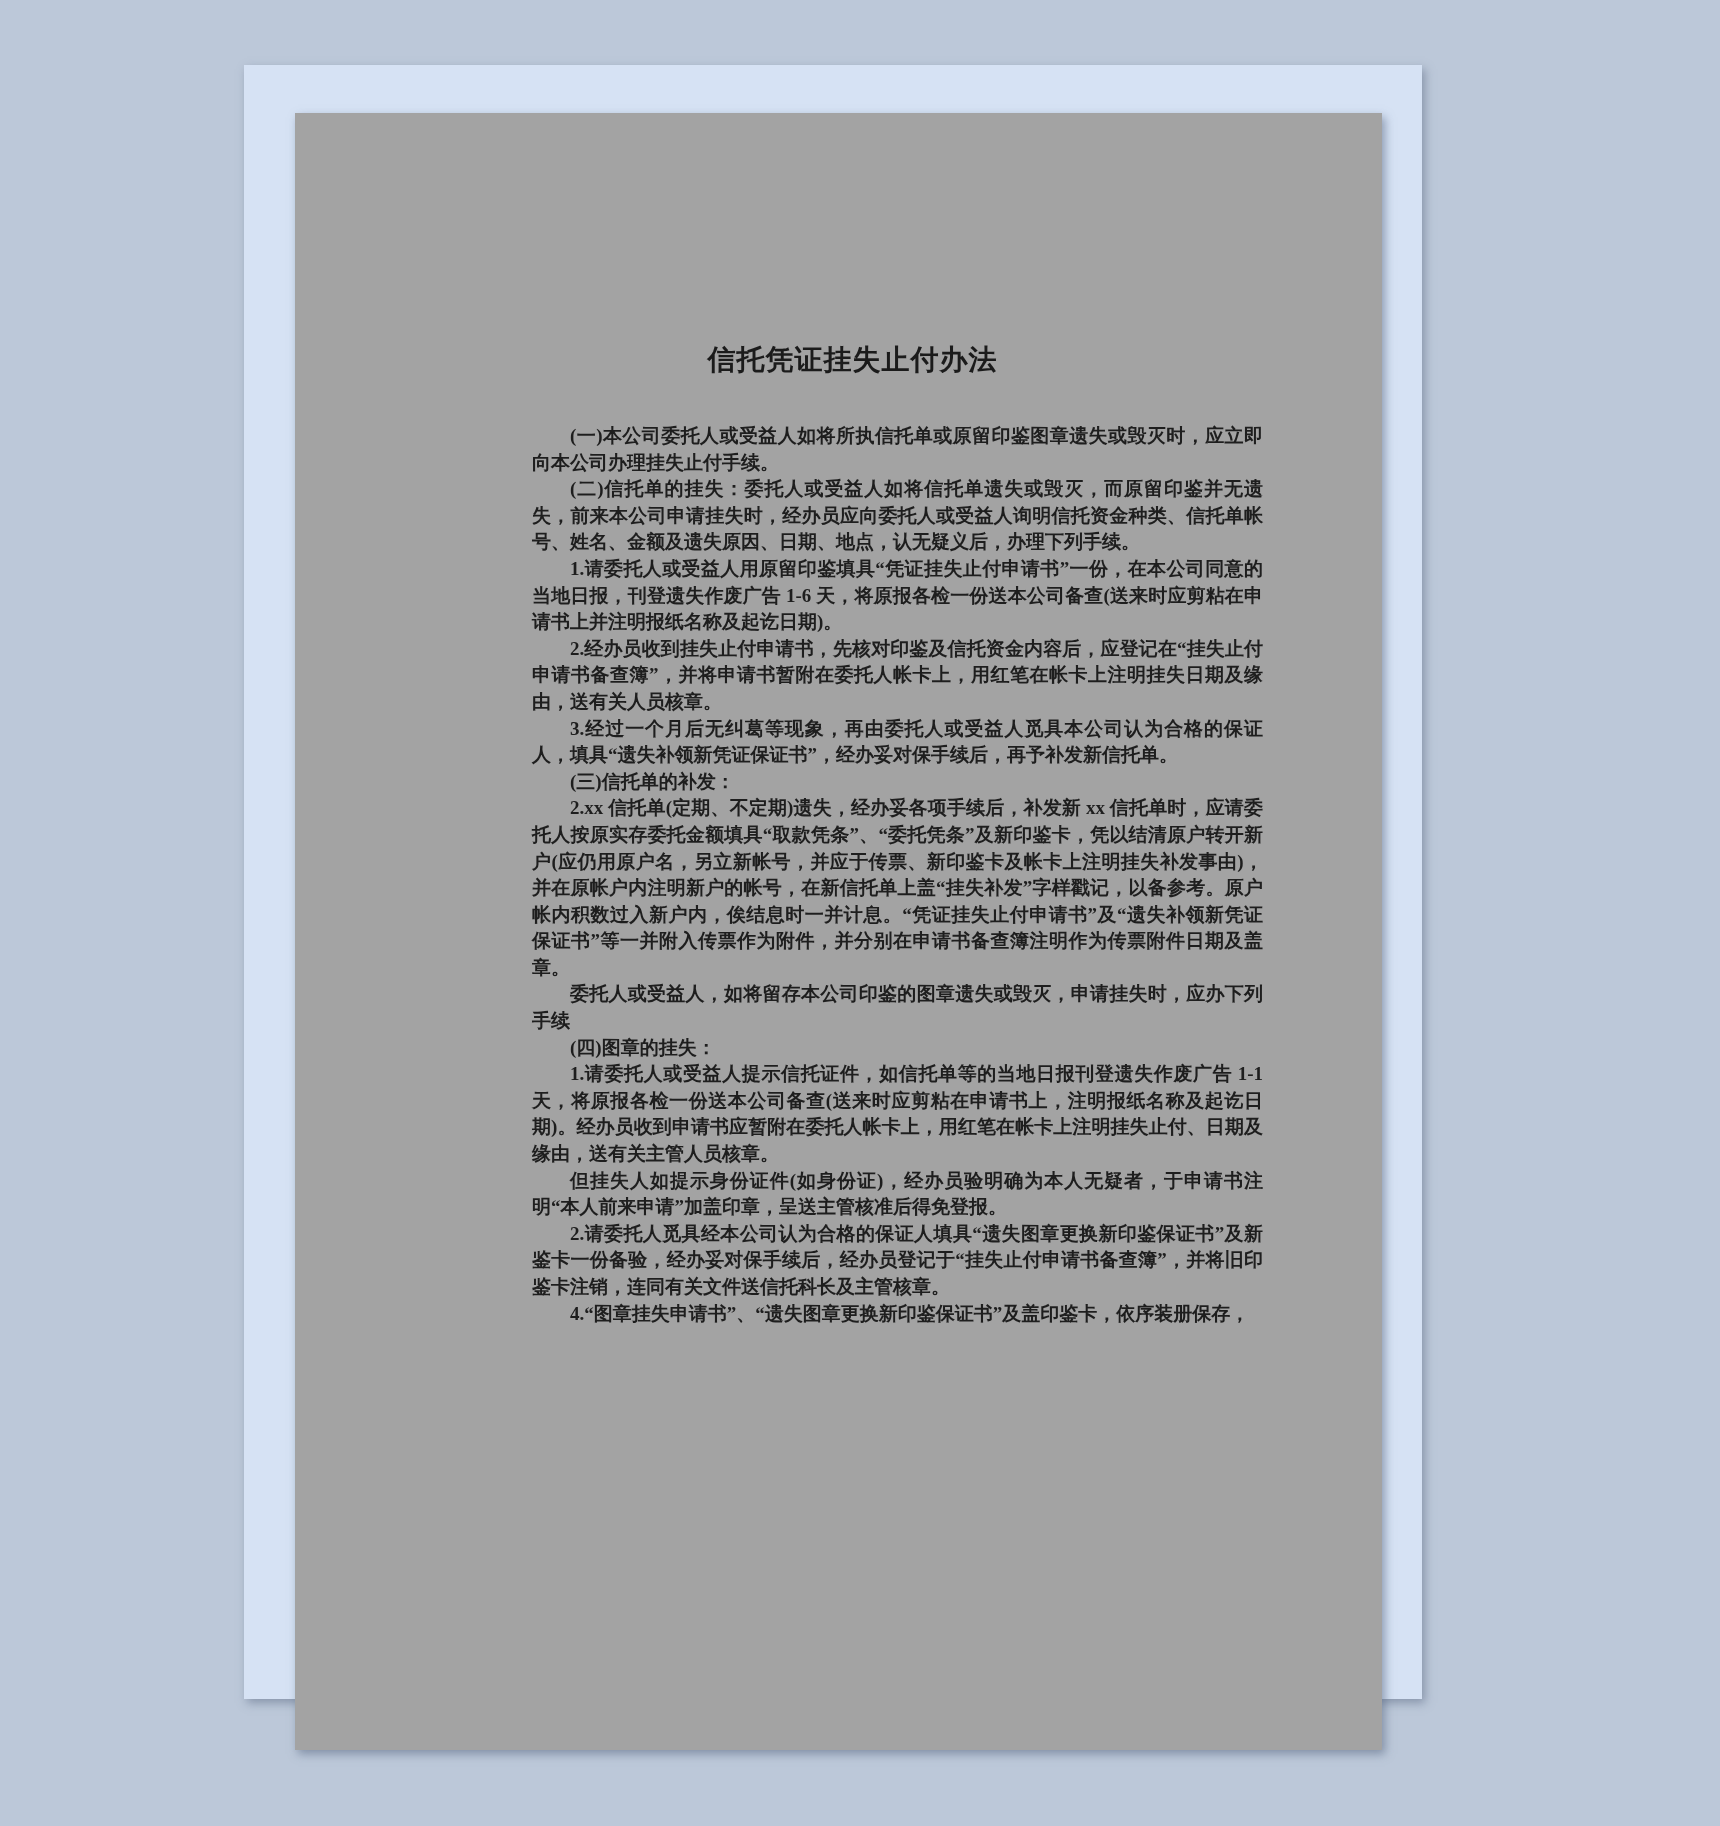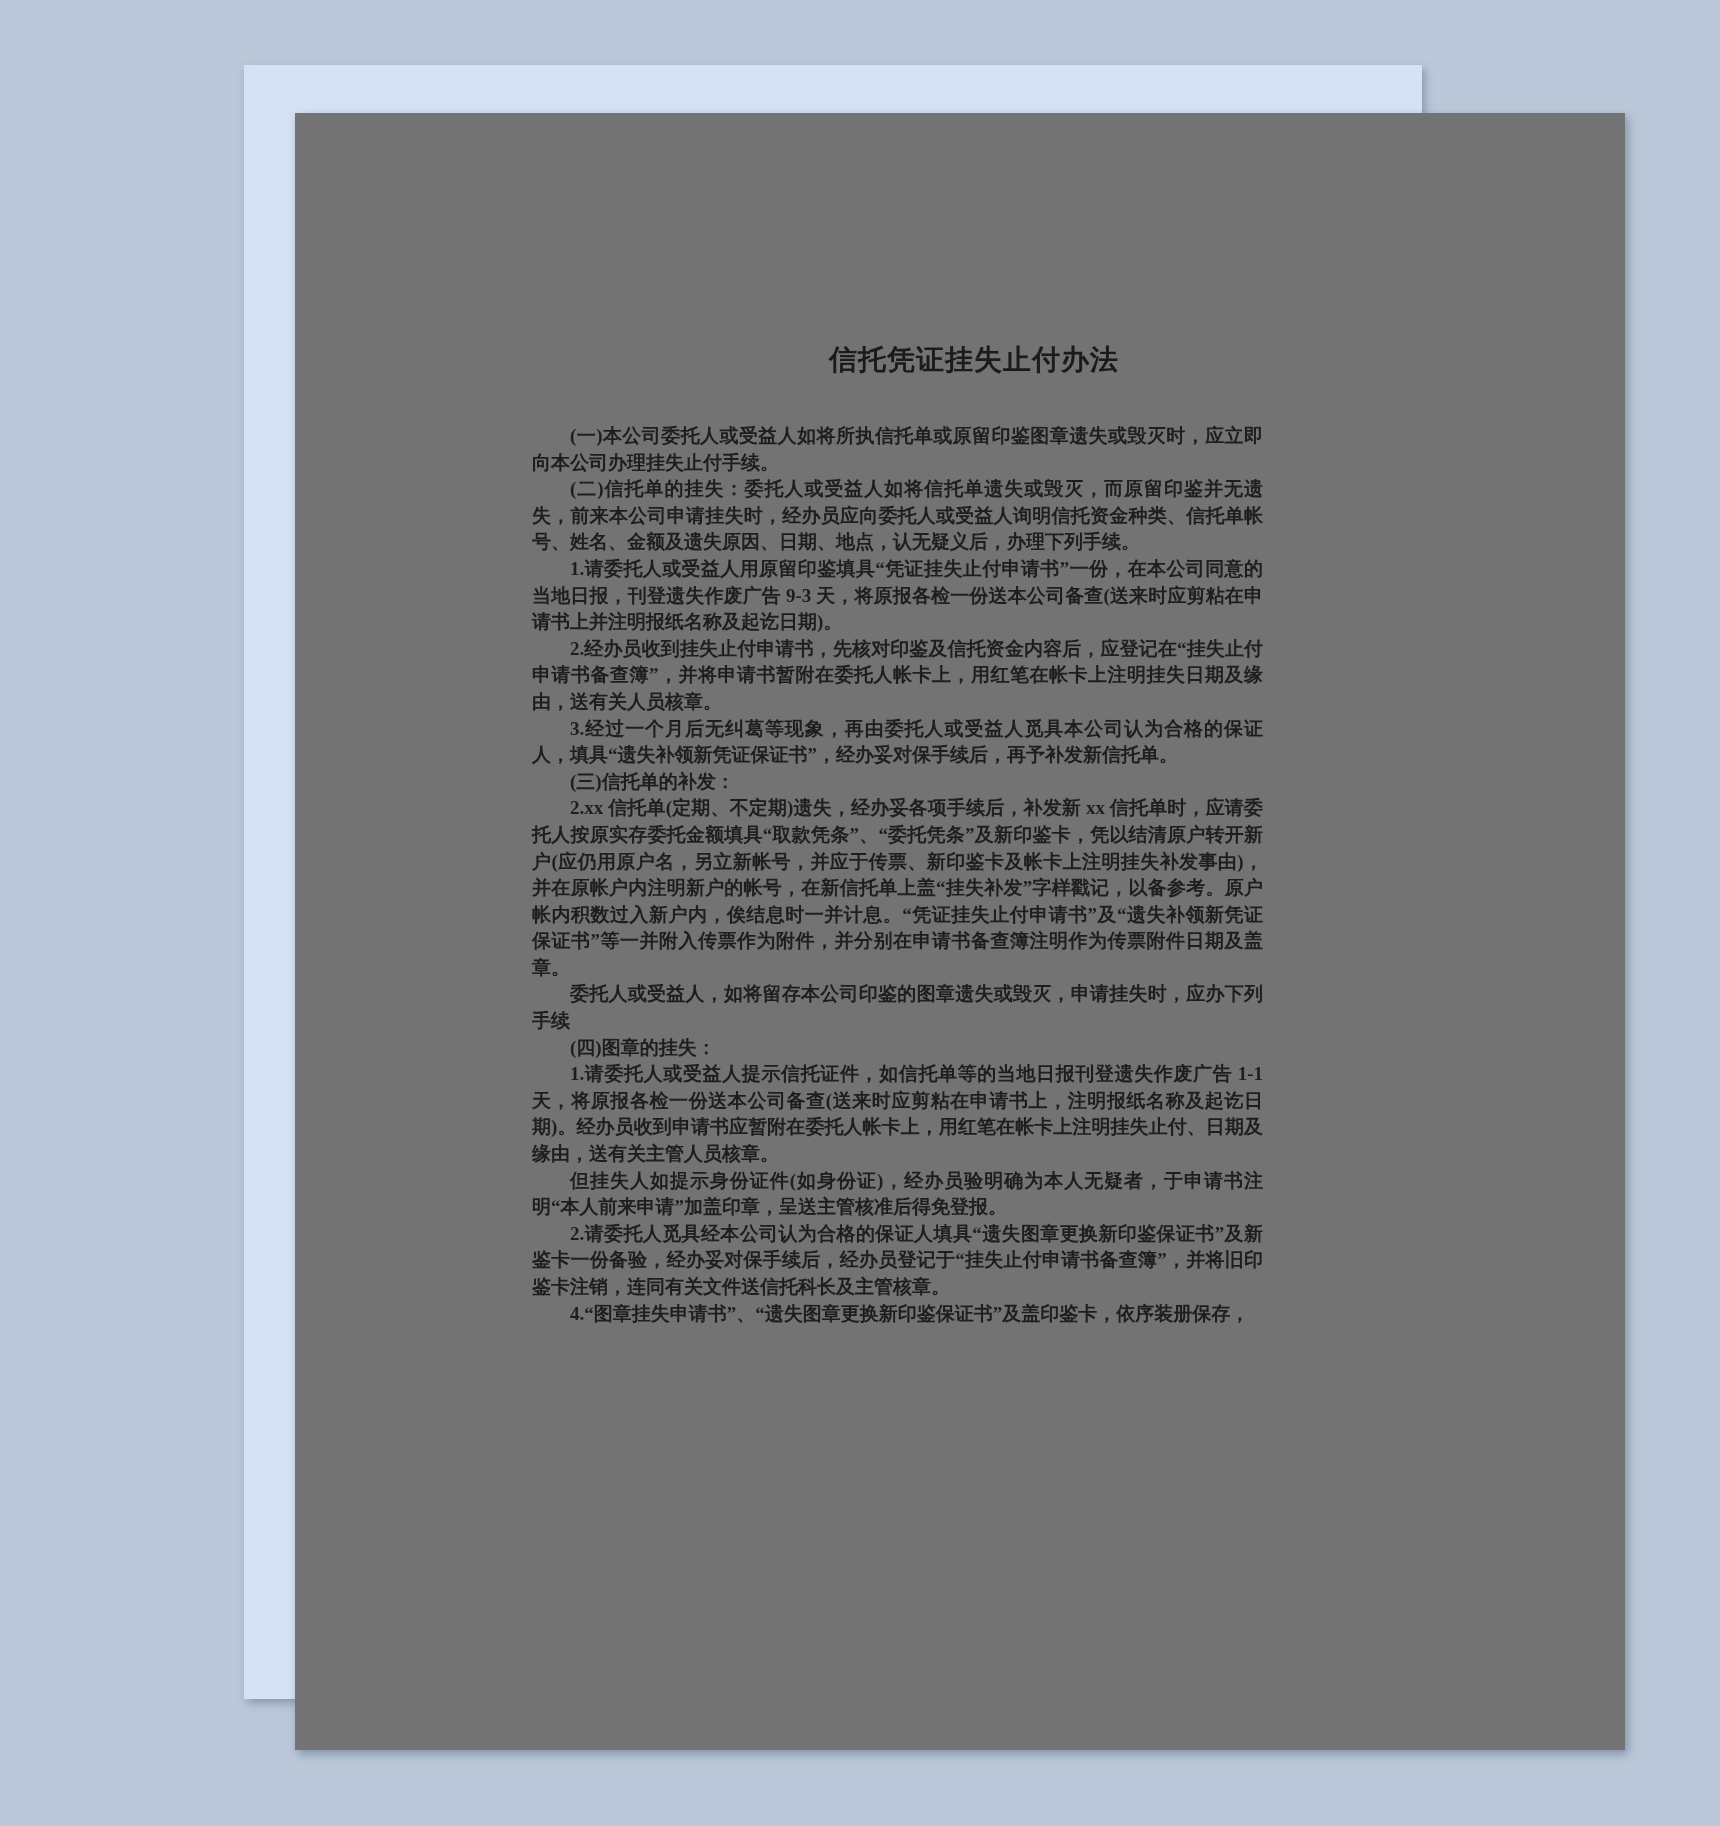--- a/index.html
+++ b/index.html
@@ -20,23 +20,23 @@
     top: 65px;
     width: 1178px;
     height: 1634px;
     background: #d6e2f4;
     box-shadow: 3px 4px 9px rgba(92, 107, 133, 0.55);
   }
   .front-page {
     position: absolute;
     left: 295px;
     top: 113px;
-    width: 1330px;
+    width: 1087px;
     height: 1637px;
-    background: #737373;
+    background: #a3a3a3;
     box-shadow: 3px 4px 9px rgba(92, 107, 133, 0.6);
     box-sizing: border-box;
     padding: 228px 209px 0 237px;
   }
   .doc-title {
     margin: 0 0 44px 0;
     text-align: center;
     font-size: 28px;
     font-weight: bold;
     color: #1b1b1b;
@@ -60,21 +60,21 @@
 </head>
 <body>
 
 <div class="back-page"></div>
 
 <div class="front-page">
   <h1 class="doc-title">信托凭证挂失止付办法</h1>
   <div class="doc-body">
       <p>(一)本公司委托人或受益人如将所执信托单或原留印鉴图章遗失或毁灭时，应立即向本公司办理挂失止付手续。</p>
       <p>(二)信托单的挂失：委托人或受益人如将信托单遗失或毁灭，而原留印鉴并无遗失，前来本公司申请挂失时，经办员应向委托人或受益人询明信托资金种类、信托单帐号、姓名、金额及遗失原因、日期、地点，认无疑义后，办理下列手续。</p>
-      <p>1.请委托人或受益人用原留印鉴填具“凭证挂失止付申请书”一份，在本公司同意的当地日报，刊登遗失作废广告 9-3 天，将原报各检一份送本公司备查(送来时应剪粘在申请书上并注明报纸名称及起讫日期)。</p>
+      <p>1.请委托人或受益人用原留印鉴填具“凭证挂失止付申请书”一份，在本公司同意的当地日报，刊登遗失作废广告 1-6 天，将原报各检一份送本公司备查(送来时应剪粘在申请书上并注明报纸名称及起讫日期)。</p>
       <p>2.经办员收到挂失止付申请书，先核对印鉴及信托资金内容后，应登记在“挂失止付申请书备查簿”，并将申请书暂附在委托人帐卡上，用红笔在帐卡上注明挂失日期及缘由，送有关人员核章。</p>
       <p>3.经过一个月后无纠葛等现象，再由委托人或受益人觅具本公司认为合格的保证人，填具“遗失补领新凭证保证书”，经办妥对保手续后，再予补发新信托单。</p>
       <p>(三)信托单的补发：</p>
       <p>2.xx 信托单(定期、不定期)遗失，经办妥各项手续后，补发新 xx 信托单时，应请委托人按原实存委托金额填具“取款凭条”、“委托凭条”及新印鉴卡，凭以结清原户转开新户(应仍用原户名，另立新帐号，并应于传票、新印鉴卡及帐卡上注明挂失补发事由)，并在原帐户内注明新户的帐号，在新信托单上盖“挂失补发”字样戳记，以备参考。原户帐内积数过入新户内，俟结息时一并计息。“凭证挂失止付申请书”及“遗失补领新凭证保证书”等一并附入传票作为附件，并分别在申请书备查簿注明作为传票附件日期及盖章。</p>
       <p>委托人或受益人，如将留存本公司印鉴的图章遗失或毁灭，申请挂失时，应办下列手续</p>
       <p>(四)图章的挂失：</p>
       <p>1.请委托人或受益人提示信托证件，如信托单等的当地日报刊登遗失作废广告 1-1 天，将原报各检一份送本公司备查(送来时应剪粘在申请书上，注明报纸名称及起讫日期)。经办员收到申请书应暂附在委托人帐卡上，用红笔在帐卡上注明挂失止付、日期及缘由，送有关主管人员核章。</p>
       <p>但挂失人如提示身份证件(如身份证)，经办员验明确为本人无疑者，于申请书注明“本人前来申请”加盖印章，呈送主管核准后得免登报。</p>
       <p>2.请委托人觅具经本公司认为合格的保证人填具“遗失图章更换新印鉴保证书”及新鉴卡一份备验，经办妥对保手续后，经办员登记于“挂失止付申请书备查簿”，并将旧印鉴卡注销，连同有关文件送信托科长及主管核章。</p>
       <p>4.“图章挂失申请书”、“遗失图章更换新印鉴保证书”及盖印鉴卡，依序装册保存，</p>

